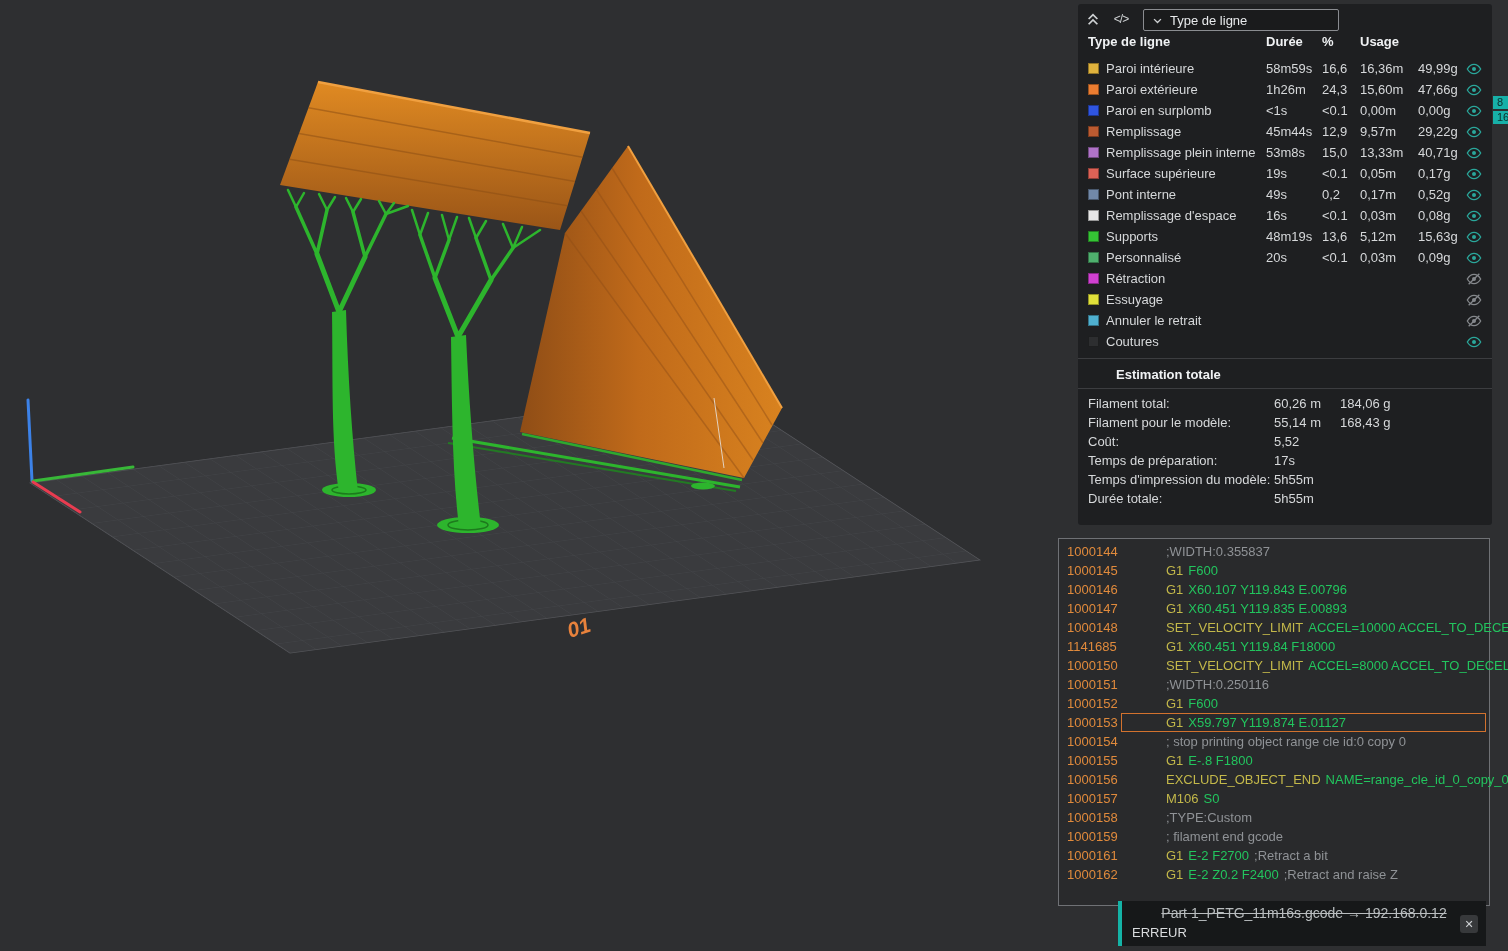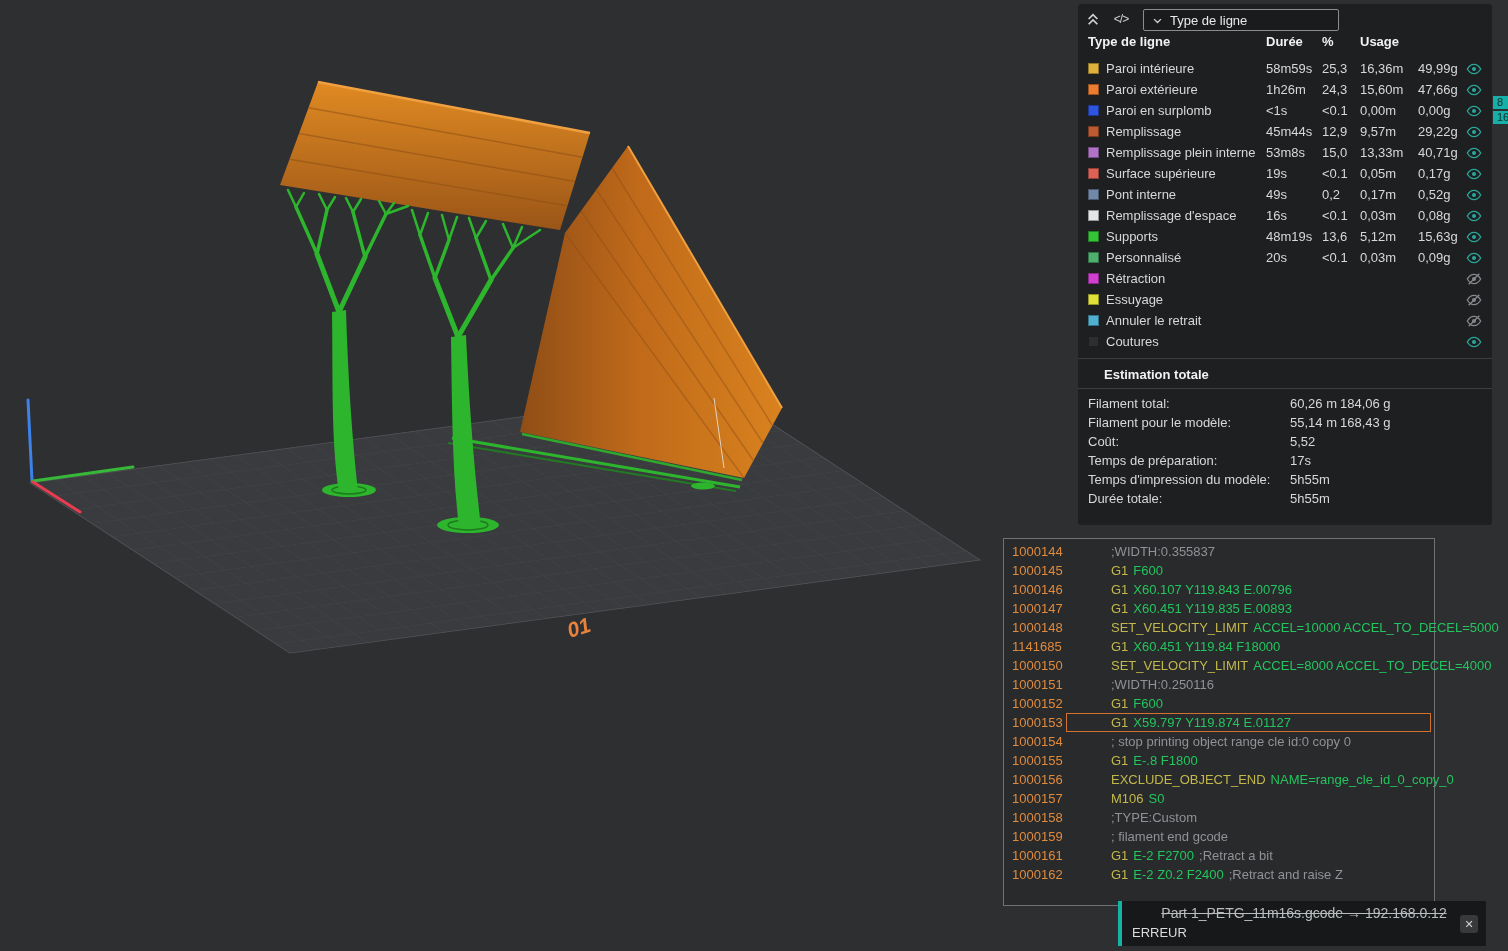--- a/index.html
+++ b/index.html
@@ -22,27 +22,27 @@
   .lt-head span, .lt-row > span { position:absolute; white-space:nowrap; }
   .c-label { left:10px; } .c-label2 { left:28px; }
   .c-dur { left:188px; } .c-pct { left:244px; } .c-usage { left:282px; }
   .c-m { left:282px; } .c-g { left:340px; }
   .lt-row { position:relative; height:21px; line-height:21px; }
   .swatch { left:10px; top:5px; width:11px; height:11px; border:1px solid rgba(0,0,0,.35); }
   .eye { left:388px; top:3px; width:16px; height:16px; cursor:pointer; }
   .eye svg { display:block; }
   .eye-open { color:#2aa79b; } .eye-off { color:#85888c; }
   .divider { height:1px; background:#3c3d40; margin:6px 0 5px 0; }
-  .est-title { height:22px; line-height:22px; font-weight:bold; color:#f0f2f4; padding-left:26px; }
+  .est-title { height:22px; line-height:22px; font-weight:bold; color:#f0f2f4; padding-left:26px;margin-left:12px; }
   .est-row { position:relative; height:19px; line-height:19px; }
   .est-row span { position:absolute; white-space:nowrap; }
-  .e-label { left:10px; } .e-v1 { left:212px; } .e-v2 { left:262px; }
+  .e-label { left:10px; } .e-v1 { left:196px; } .e-v2 { left:262px; }
 
   
-  .gpanel { position:absolute; left:1003px; top:538px; width:432px; height:368px;
+  .gpanel { position:absolute; left:1058px; top:538px; width:432px; height:368px;
             background:#292a2c; border:1px solid #6f7175; z-index:2;
             font-size:13px; padding-top:3px; }
   .gline { position:relative; height:19px; line-height:19px; white-space:nowrap; cursor:pointer; }
   .gnum { display:inline-block; width:48px; margin:0 10px 0 8px; color:#e08a3c; }
   .gcmd { color:#c3b84a;margin-left:41px; } .gtxt { color:#22c55e; } .gcom { color:#8f9296; }
   .gcmd:not(:empty), .gtxt:not(:empty) { margin-right:5px; }
   .gline[data-hl="true"]::after { content:''; position:absolute; left:62px; right:3px;
             top:0; bottom:0; border:1px solid #d2722e; pointer-events:none; }
 
   
@@ -174,21 +174,21 @@
     <span class="c-pct">%</span>
     <span class="c-usage">Usage</span>
   </div>
 
   <div>
 
       <div class="lt-row" data-visible="true">
         <span class="swatch" style="background: rgb(223, 178, 61);"></span>
         <span class="c-label2">Paroi intérieure</span>
         <span class="c-dur">58m59s</span>
-        <span class="c-pct">25,3</span>
+        <span class="c-pct">16,6</span>
         <span class="c-m">16,36m</span>
         <span class="c-g">49,99g</span>
         <span class="eye">
           <svg class="eye-open" width="16" height="16" viewBox="0 0 24 24">
             <path d="M12 5C6 5 2 12 2 12s4 7 10 7 10-7 10-7-4-7-10-7z" fill="none" stroke="currentColor" stroke-width="2"></path>
             <circle cx="12" cy="12" r="3" fill="currentColor"></circle>
           </svg>
 
         </span>
       </div>

